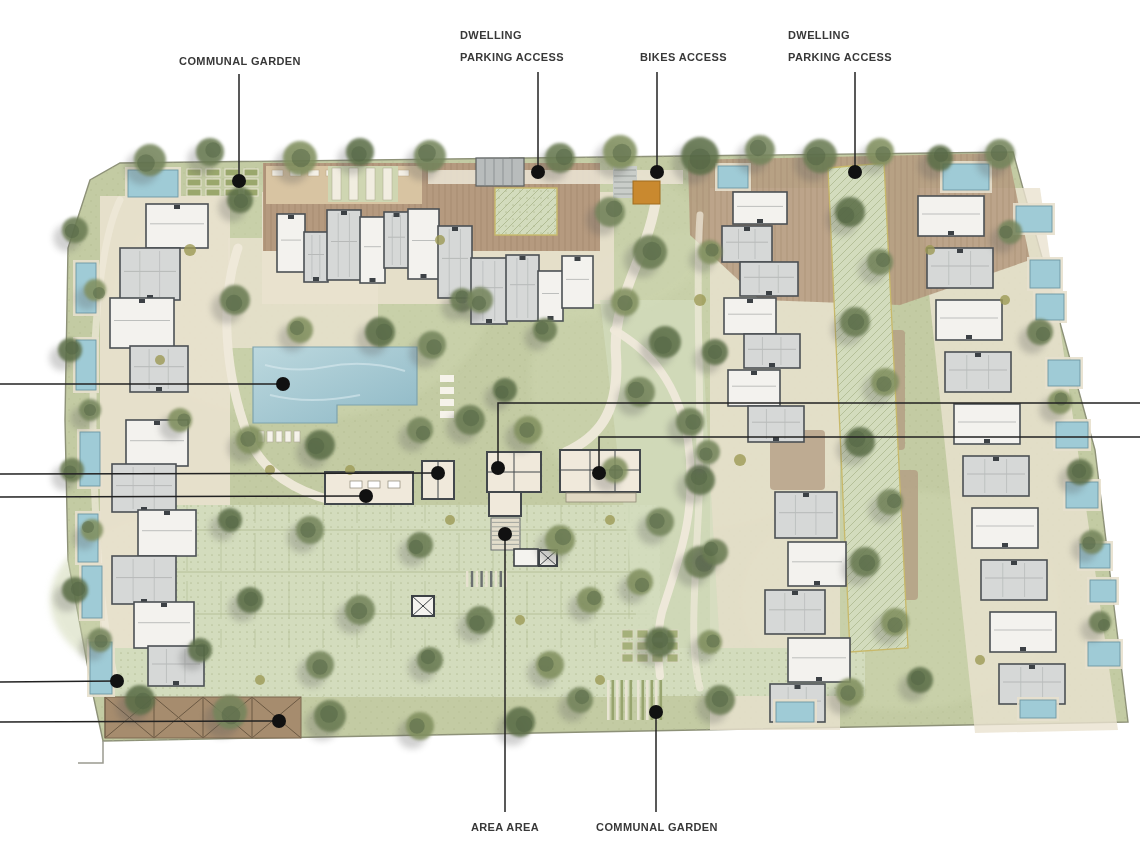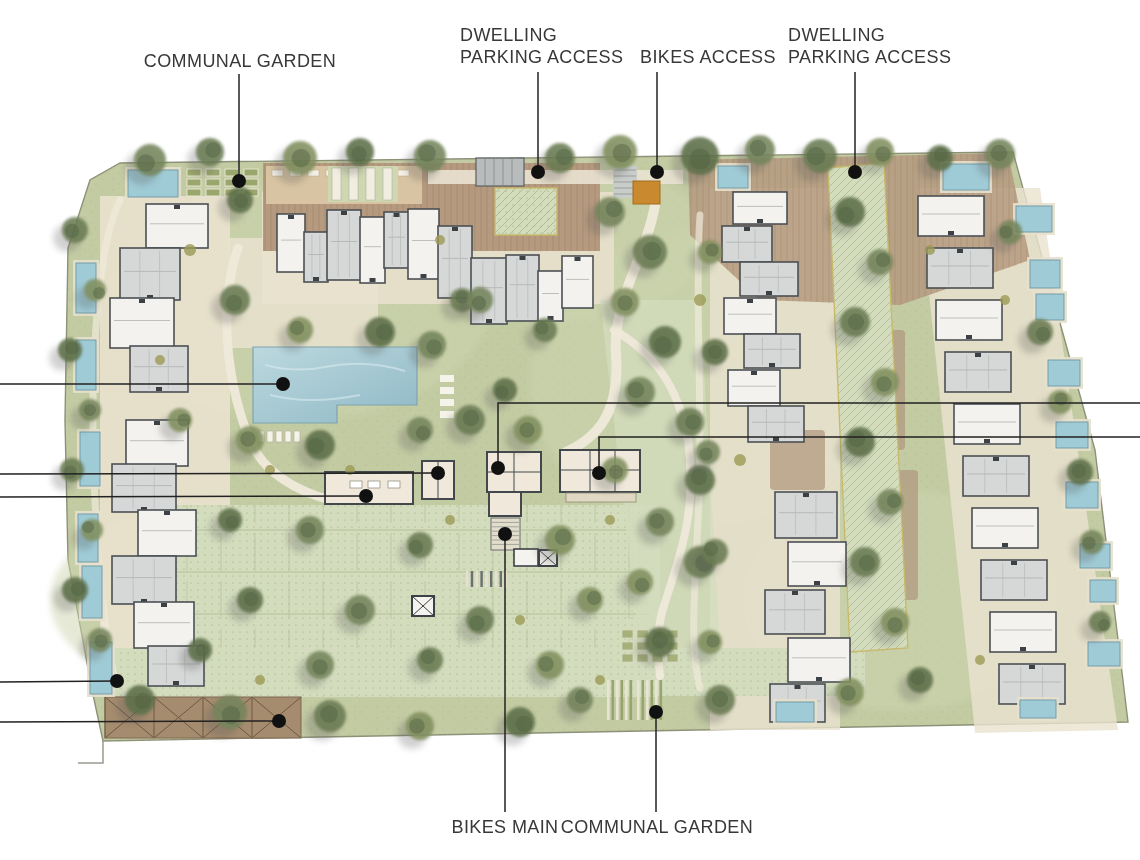--- a/index.html
+++ b/index.html
@@ -1,20 +1,20 @@
 <!DOCTYPE html>
 <html><head>
 <meta charset="utf-8">
 <style>
   html,body{margin:0;padding:0;background:#fff;}
   #stage{position:relative;width:1140px;height:860px;background:#ffffff;overflow:hidden;
          font-family:"Liberation Sans", sans-serif;}
   #plan{position:absolute;left:0;top:0;}
-  .lbl{position:absolute;font-size:18px;letter-spacing:.4px;line-height:22px;color:#383838;
-       white-space:pre-line;font-weight:400;}
+  .lbl{position:absolute;font-size:11px;letter-spacing:.4px;line-height:22px;color:#383838;
+       white-space:pre-line;font-weight:700;}
   .lbl.center{transform:translateX(-50%);text-align:left;}
   #annot-svg{position:absolute;left:0;top:0;pointer-events:none;}
 </style>
 </head>
 <body>
 
 <div id="stage">
   <svg id="plan" width="1140" height="860" viewBox="0 0 1140 860">
     <defs>
       <linearGradient id="poolg" x1="0" y1="0" x2="1" y2="1">
@@ -724,15 +724,15 @@
         <circle cx="599" cy="473" r="7" fill="#111111"></circle>
       </g>
   </svg>
 
   <div class="lbl center" style="left: 240px; top: 50px;">COMMUNAL GARDEN</div>
   <div class="lbl" style="left: 460px; top: 24px;">DWELLING
 PARKING ACCESS</div>
   <div class="lbl" style="left: 640px; top: 46px;">BIKES ACCESS</div>
   <div class="lbl" style="left: 788px; top: 24px;">DWELLING
 PARKING ACCESS</div>
-  <div class="lbl center" style="left: 505px; top: 816px;">BIKES MAIN</div>
+  <div class="lbl center" style="left: 505px; top: 816px;">AREA AREA</div>
   <div class="lbl center" style="left: 657px; top: 816px;">COMMUNAL GARDEN</div>
 </div>
 
 </body></html>

